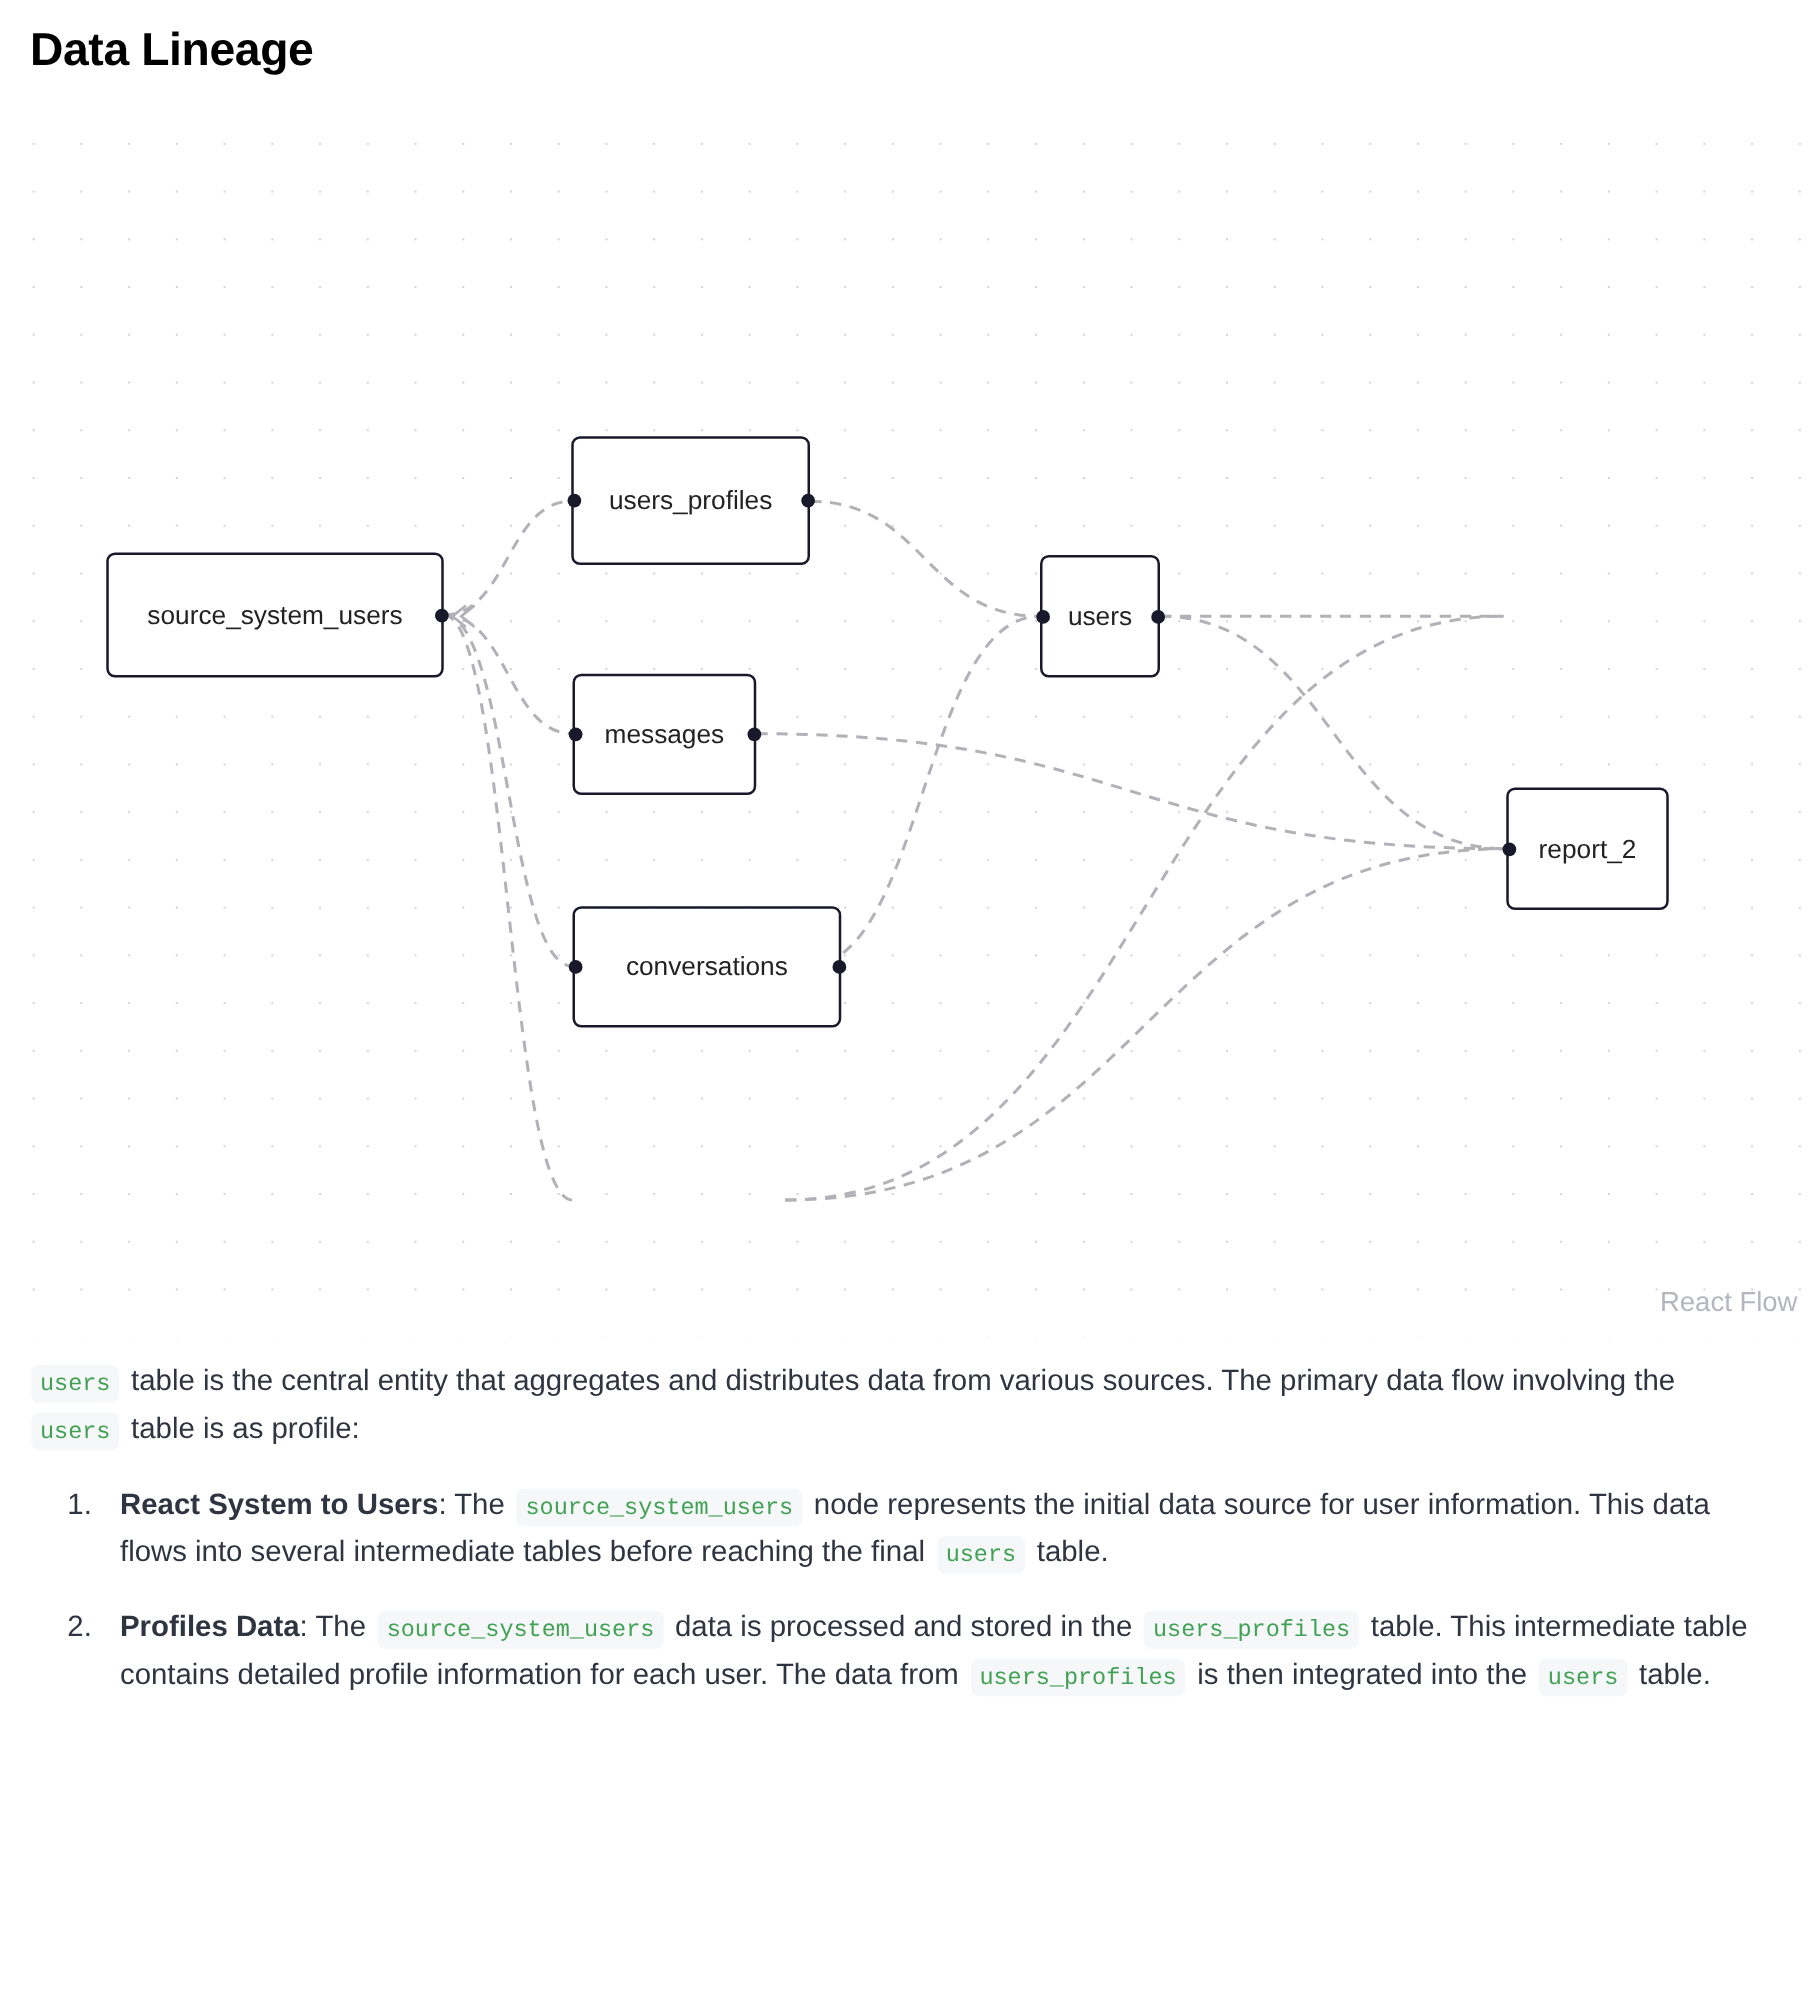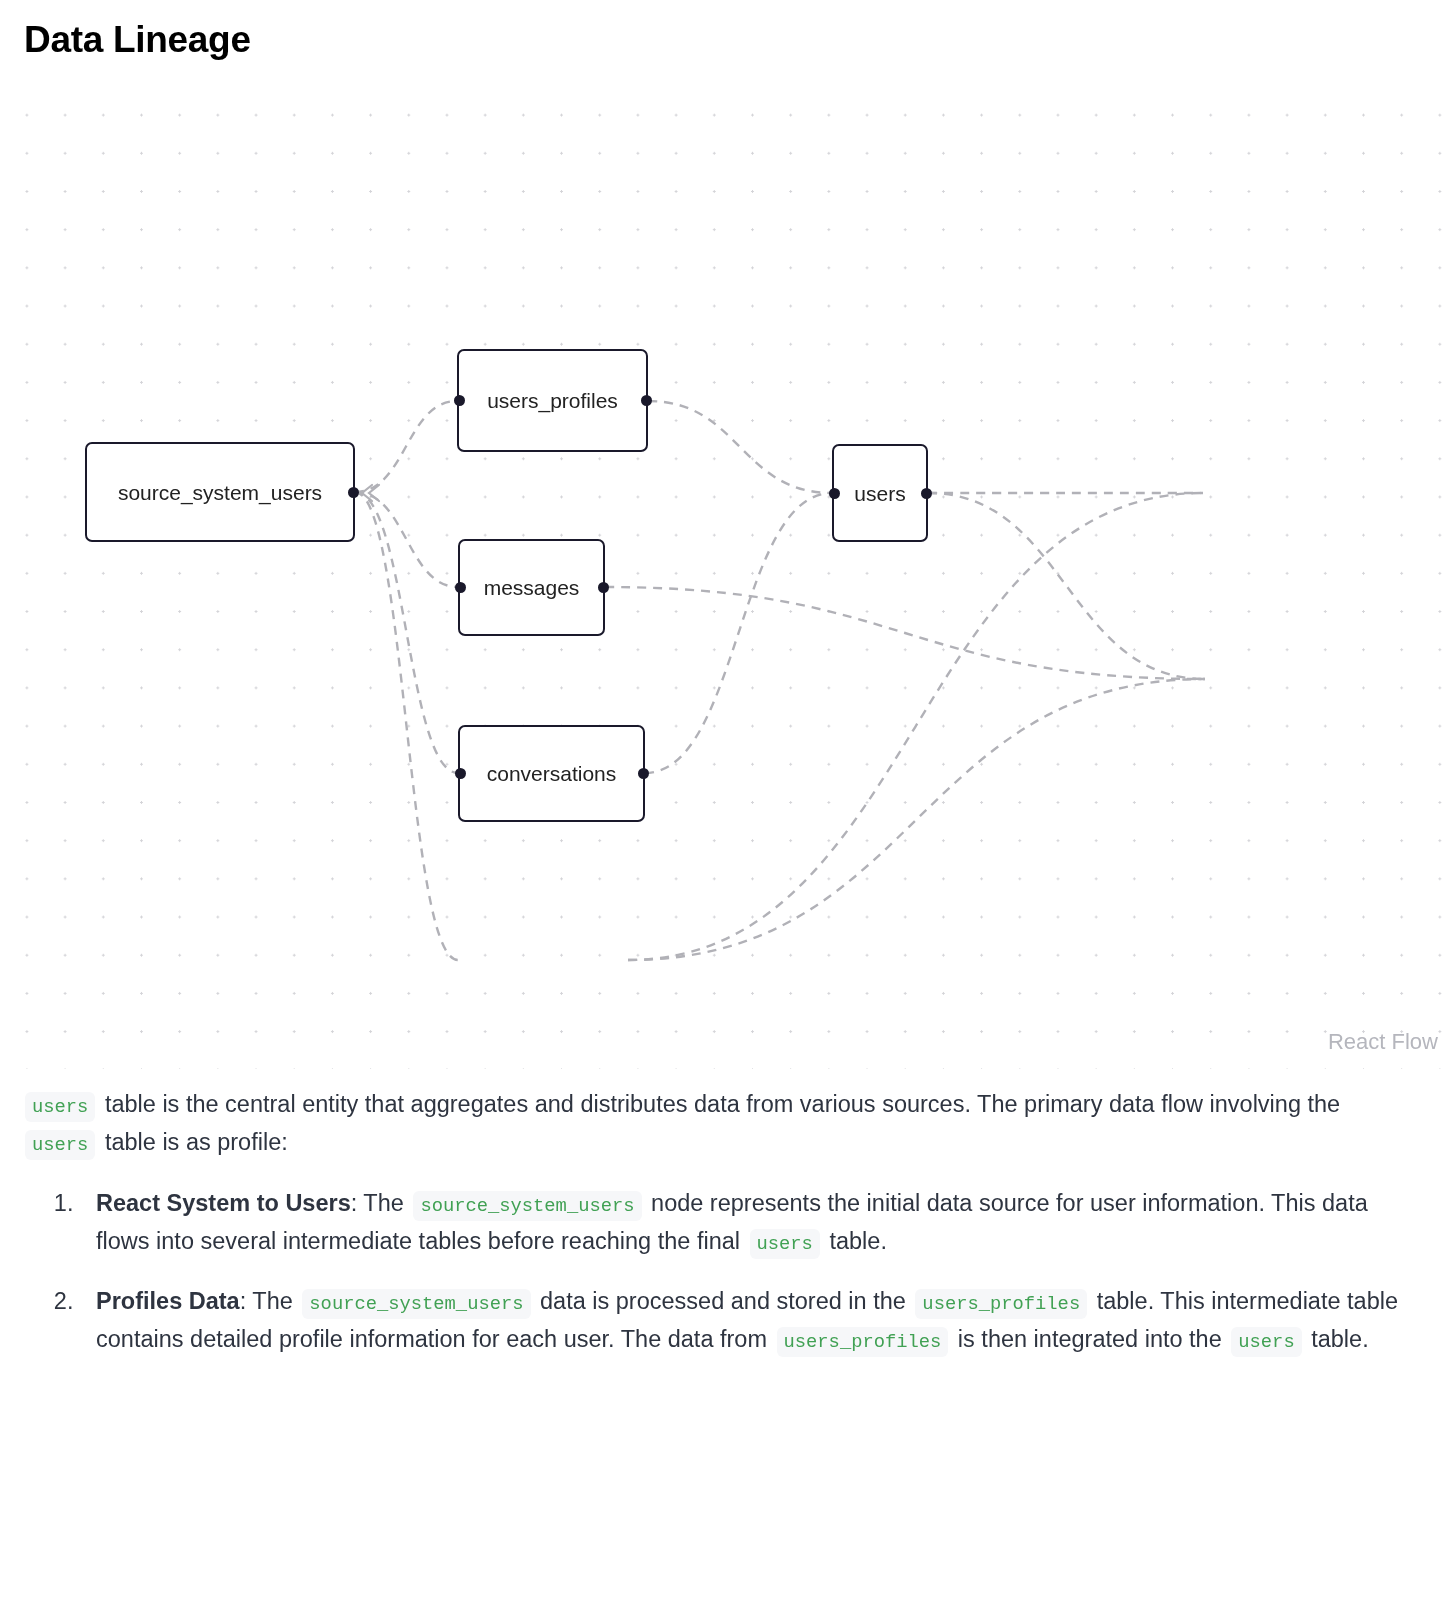--- a/index.html
+++ b/index.html
@@ -161,34 +161,38 @@
     <span class="rf-handle left"></span>
     <span class="rf-handle right"></span>
   </div>
 
   <div class="rf-node" style="left:458px; top:455px; width:147px; height:97px;">
     <span>messages</span>
     <span class="rf-handle left"></span>
     <span class="rf-handle right"></span>
   </div>
 
-  <div class="rf-node" style="left:458px; top:641px; width:187px; height:97px;">
+  <div class="rf-node" style="left:458px; top:641px; width:215px; height:97px;">
     <span>conversations</span>
     <span class="rf-handle left"></span>
     <span class="rf-handle right"></span>
   </div>
 
 
   <div class="rf-node" style="left:832px; top:360px; width:96px; height:98px;">
     <span>users</span>
     <span class="rf-handle left"></span>
     <span class="rf-handle right"></span>
   </div>
 
 
+  <div class="rf-node" style="left:1205px; top:546px; width:130px; height:98px;">
+    <span>report_2</span>
+    <span class="rf-handle left"></span>
+  </div>
 
   <div class="rf-attribution">React Flow</div>
 </div>
 
 <div class="prose">
   <p><code class="chip">users</code><span> table is the central entity that aggregates and distributes data from various sources. The primary data flow involving the </span><code class="chip">users</code><span> table is as profile:</span></p>
 
   <ol class="steps">
     <li>
       <span class="step-title">React System to Users</span><span>: The </span><code class="chip">source_system_users</code><span> node represents the initial data source for user information. This data flows into several intermediate tables before reaching the final </span><code class="chip">users</code><span> table.</span>

